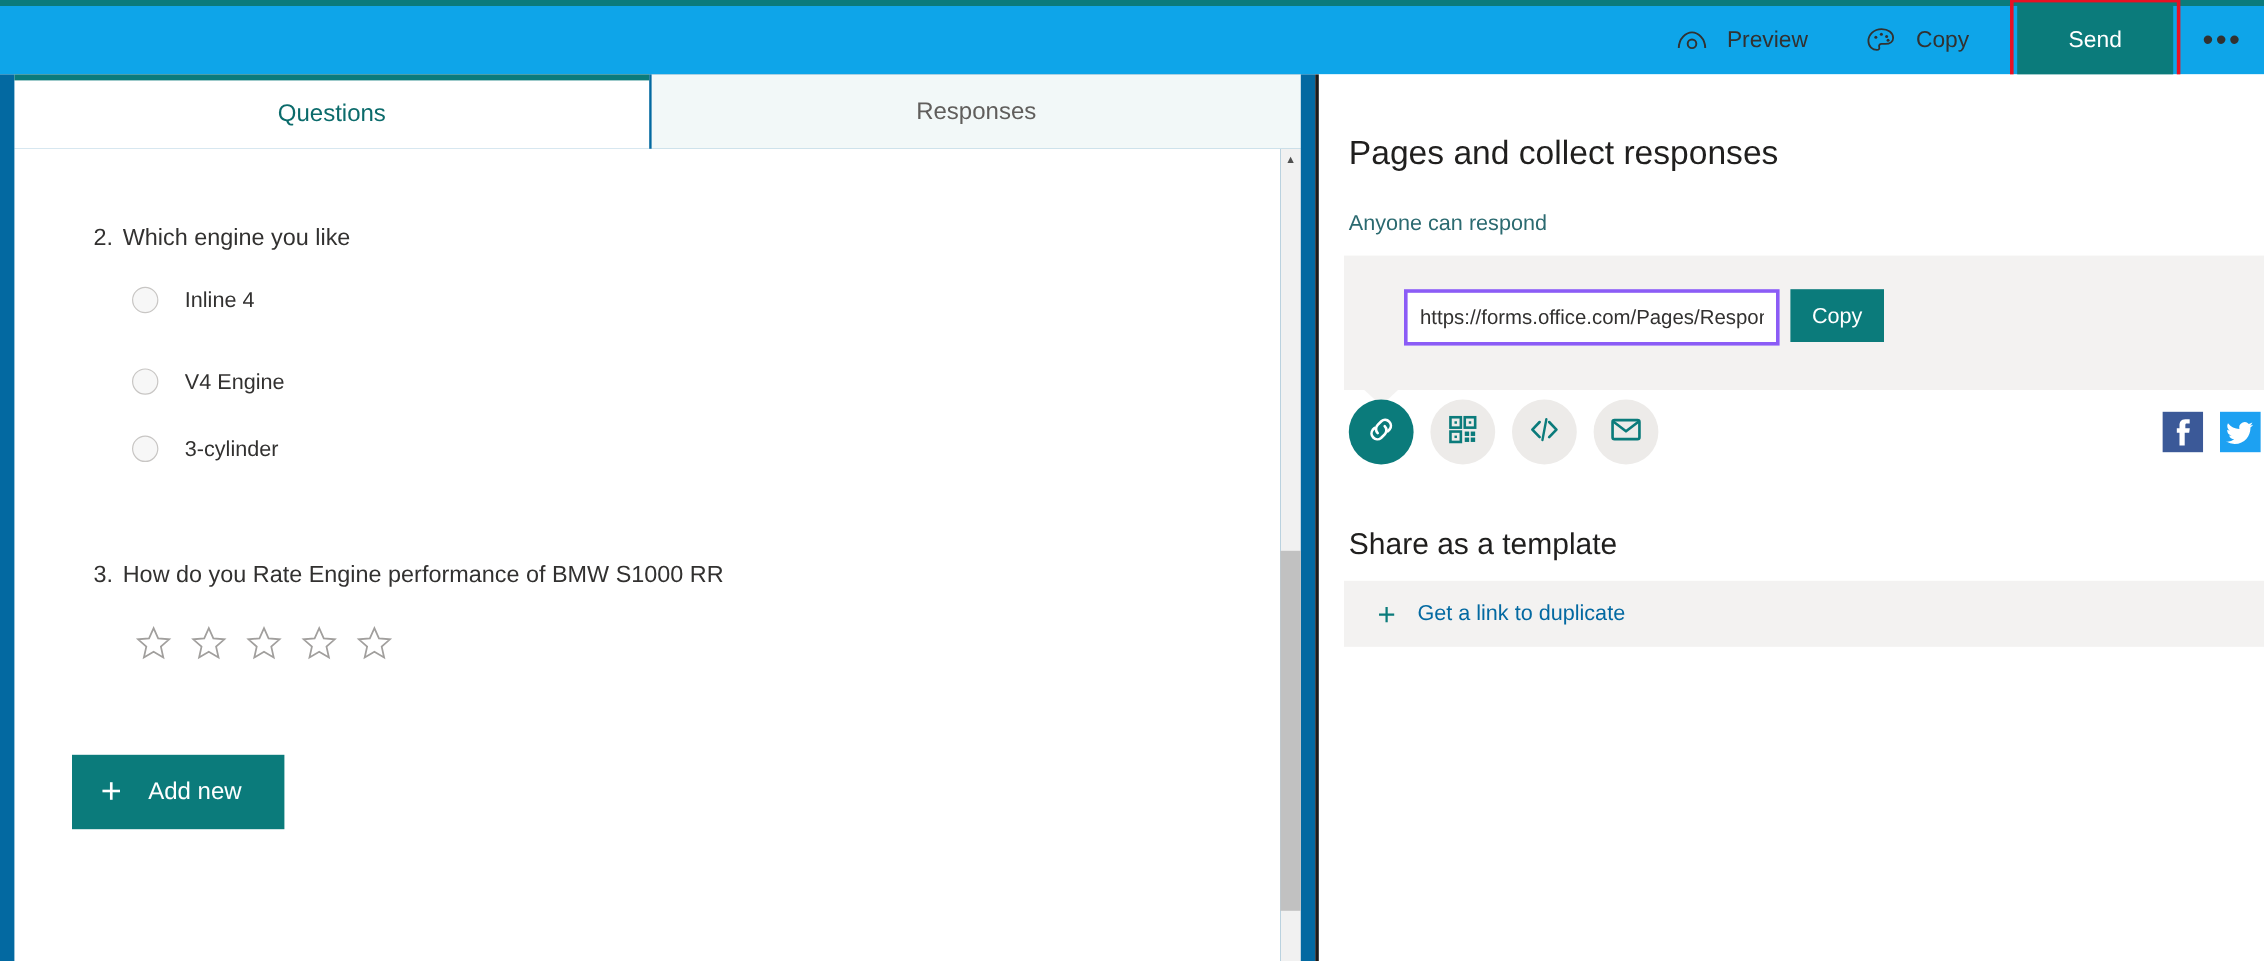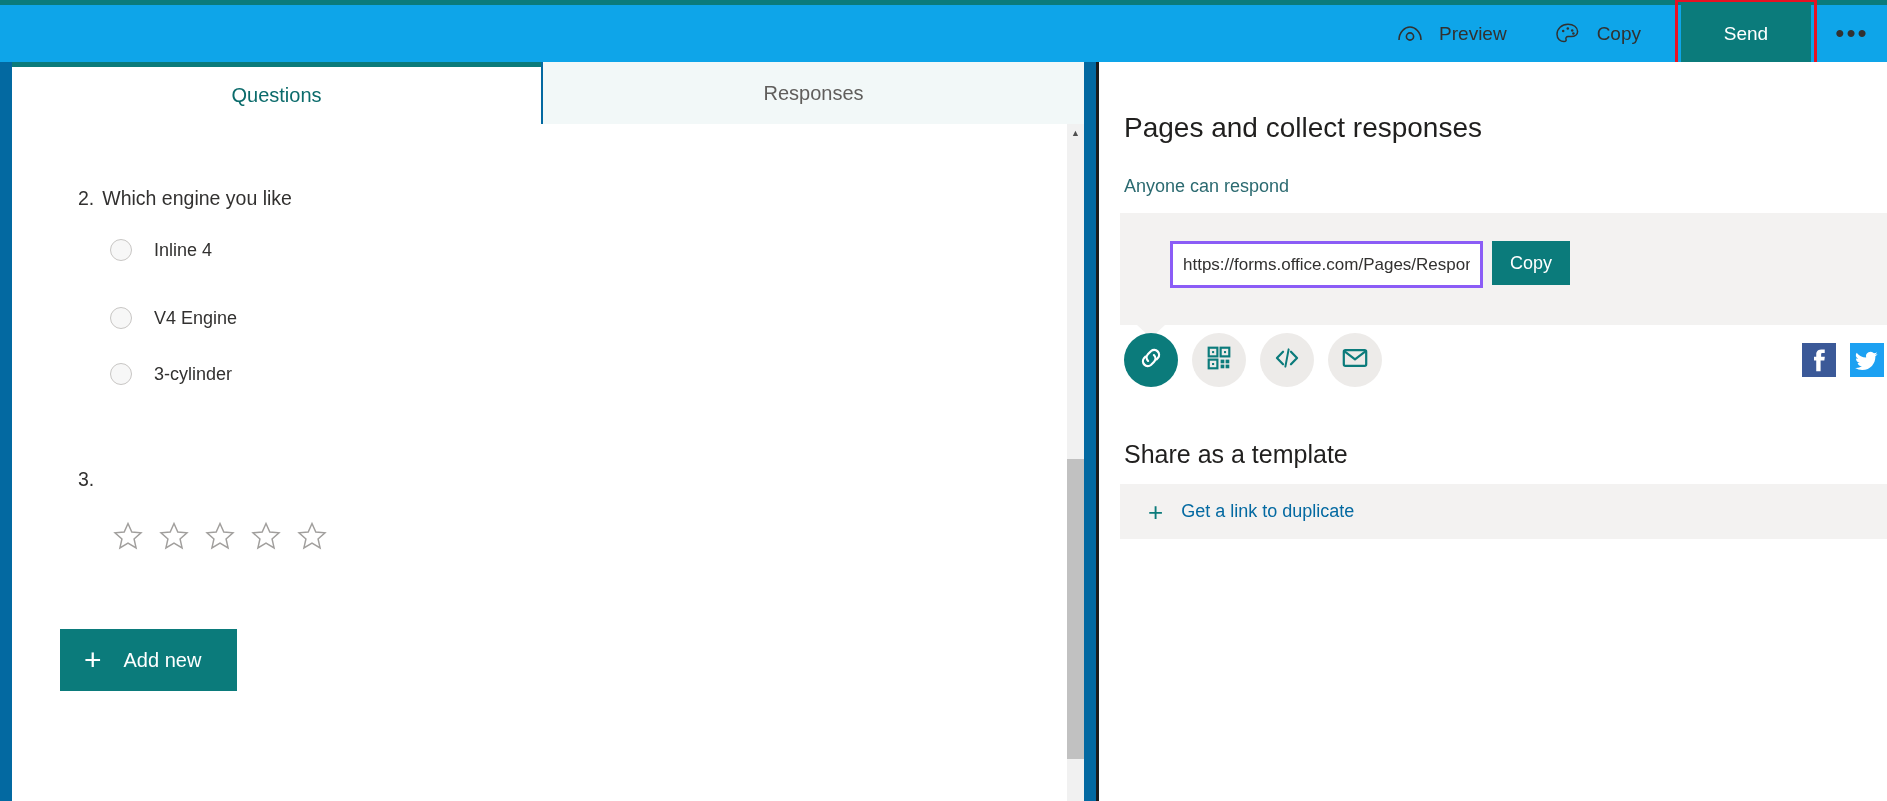--- a/index.html
+++ b/index.html
@@ -318,20 +318,21 @@
         <div class="choice-row">
           <span class="radio"></span>
           <span class="choice-label">3-cylinder</span>
         </div>
       </div>
     </div>
 
     <div class="question-block" style="top:343px; left:66px;">
       <div class="q-title">
         <span class="q-num">3.</span>
+        <span>How do you Rate Engine performance of BMW S1000 RR</span>
       </div>
       <div class="stars" style="margin-top:28px; margin-left:34px;">
         <span class="star">
           <svg width="32" height="32" viewBox="0 0 24 24" fill="none">
               <path d="M12 2.6 l2.85 6.35 6.9.62 -5.2 4.6 1.52 6.77 L12 17.4 l-6.07 3.54 1.52 -6.77 -5.2 -4.6 6.9 -.62 Z" stroke="#a19f9d" stroke-width="1.1" fill="none"></path>
             </svg>
         </span>
         <span class="star">
           <svg width="32" height="32" viewBox="0 0 24 24" fill="none">
               <path d="M12 2.6 l2.85 6.35 6.9.62 -5.2 4.6 1.52 6.77 L12 17.4 l-6.07 3.54 1.52 -6.77 -5.2 -4.6 6.9 -.62 Z" stroke="#a19f9d" stroke-width="1.1" fill="none"></path>

